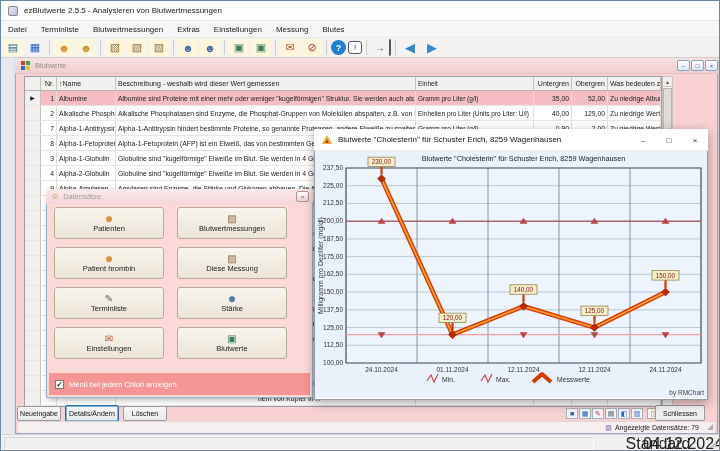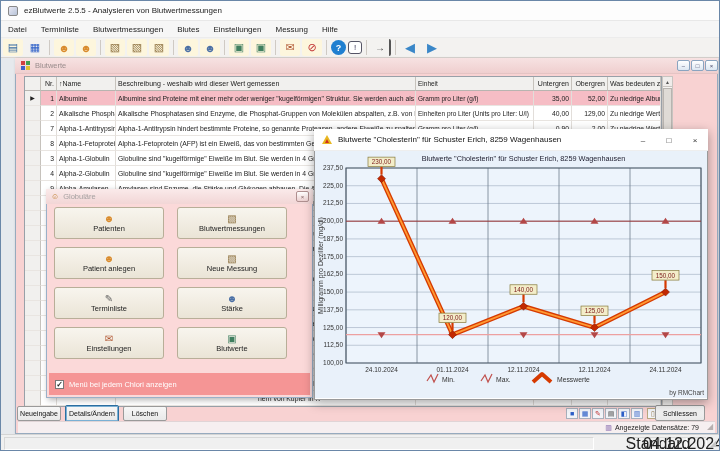--- a/index.html
+++ b/index.html
@@ -77,24 +77,24 @@
 
 <div id="titlebar" class="abs">
   <span id="app-icon"></span>
   <span>ezBlutwerte 2.5.5  -  Analysieren von Blutwertmessungen</span>
 </div>
 
 <div id="menubar" class="abs">
   <span class="mi">Datei</span>
   <span class="mi">Terminliste</span>
   <span class="mi">Blutwertmessungen</span>
-  <span class="mi">Blutes</span>
+  <span class="mi">Extras</span>
   <span class="mi">Einstellungen</span>
   <span class="mi">Messung</span>
-  <span class="mi">Hilfe</span>
+  <span class="mi">Blutes</span>
 </div>
 
 <div id="toolbar" class="abs">
   <span class="tbi" style="color:#3b6ea5">▤</span>
   <span class="tbi" style="color:#2d5fc8;background:none">▦</span>
   <span class="tsep"></span>
   <span class="tbi" style="color:#d98a2b">☻</span>
   <span class="tbi" style="color:#d98a2b">☻</span>
   <span class="tsep"></span>
   <span class="tbi" style="color:#8a6d3b">▧</span>
@@ -378,39 +378,39 @@
 
 <div id="bw-status" class="abs">
   <span style="color:#7050a0;margin-right:3px">▥</span>
   <span style="margin-right:16px">Angezeigte Datensätze: 79</span>
 </div>
 <span class="grip" style="left:706px;top:421px">◢</span>
 
 <div id="sm" class="abs"></div>
 <div id="sm-title" class="abs">
   <span id="sm-icon">☺</span>
-  <span>Globuläre</span>
+  <span>Datensätze</span>
 </div>
 <div id="sm-close">×</div>
 
 <div class="smb" style="left:53px;top:206px">
   <span class="ig" style="color:#d98a2b">☻</span>
   <span>Patienten</span>
 </div>
 <div class="smb" style="left:176px;top:206px">
   <span class="ig" style="color:#8a6d3b">▧</span>
   <span>Blutwertmessungen</span>
 </div>
 <div class="smb" style="left:53px;top:246px">
   <span class="ig" style="color:#d98a2b">☻</span>
-  <span>Patient anlegen</span>
+  <span>Patient hrombin</span>
 </div>
 <div class="smb" style="left:176px;top:246px">
   <span class="ig" style="color:#8a6d3b">▧</span>
-  <span>Neue Messung</span>
+  <span>Diese Messung</span>
 </div>
 <div class="smb" style="left:53px;top:286px">
   <span class="ig" style="color:#666">✎</span>
   <span>Terminliste</span>
 </div>
 <div class="smb" style="left:176px;top:286px">
   <span class="ig" style="color:#4a6fa5">☻</span>
   <span>Stärke</span>
 </div>
 <div class="smb" style="left:53px;top:326px">

